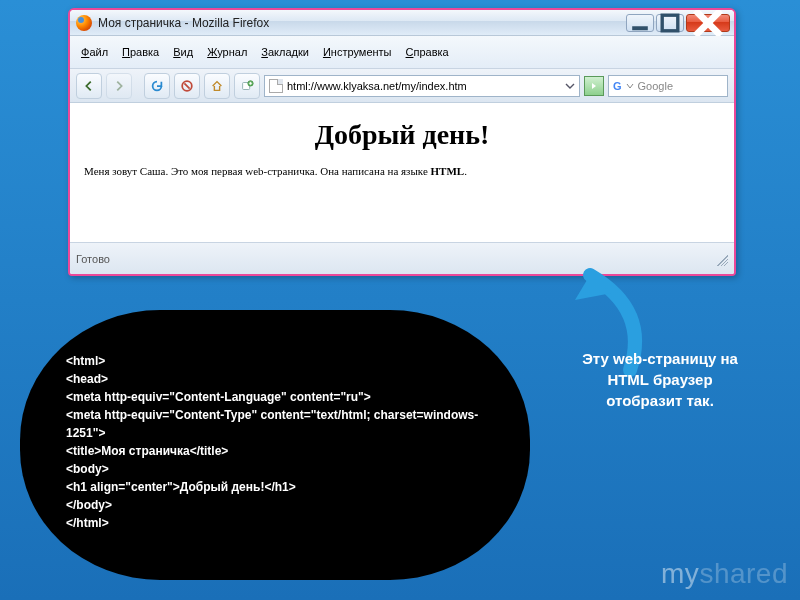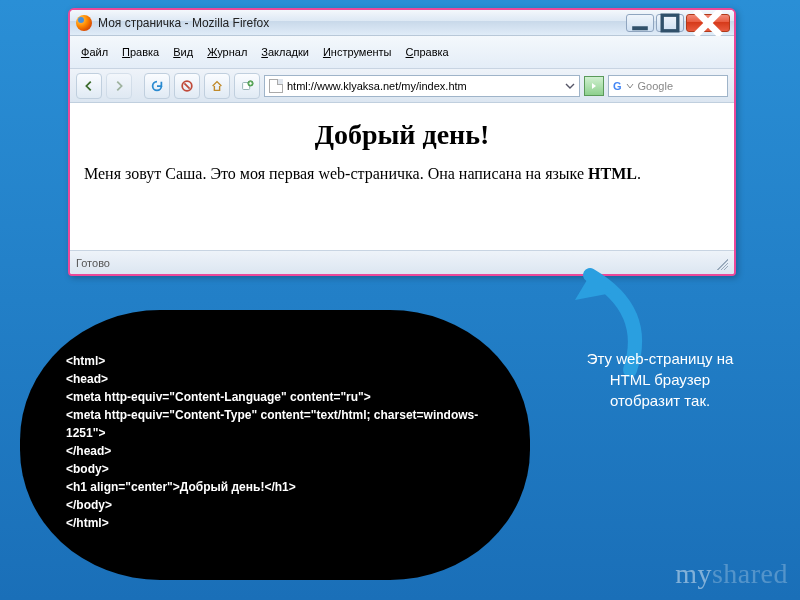--- a/index.html
+++ b/index.html
@@ -105,25 +105,25 @@
     flex:1; background:#fff; padding: 10px 14px;
     overflow:hidden;
   }
   .content h1 {
     font-family: "Times New Roman", serif;
     font-size: 28px; font-weight:bold; text-align:center;
     margin: 6px 0 14px;
   }
   .content p {
     font-family: "Times New Roman", serif;
-    font-size: 16px;
+    font-size: 11px;
   }
 
   .statusbar {
-    height: 24px;
+    height: 32px;
     background: linear-gradient(to bottom,#eef3f9,#dce6f1);
     border-top:1px solid #c8d4e2;
     font-size:11px; color:#555;
     display:flex; align-items:center; padding:0 6px;
     justify-content: space-between;
   }
   .resize-grip{ width:14px;height:14px; background:
     linear-gradient(135deg, transparent 60%, #9ab 60%, #9ab 65%, transparent 65%, transparent 72%, #9ab 72%, #9ab 77%, transparent 77%, transparent 84%, #9ab 84%, #9ab 89%, transparent 89%);
   }
 
@@ -143,36 +143,36 @@
   }
 
   
   .caption {
     position:absolute;
     left: 580px; top: 348px;
     width: 160px;
     color:#fff;
     font-family: Arial, sans-serif;
     font-size: 15px;
-    font-weight: normal;
+    font-weight: bold;
     text-align:center;
     line-height: 1.4;
   }
 
   
   .arrow {
     position:absolute;
     left: 520px; top: 260px;
     width: 140px; height: 120px;
     pointer-events:none;
   }
 
   .watermark{
     position:absolute; right:12px; bottom:10px;
-    font-family: Liberation Serif, serif;
+    font-family: Liberation Sans, sans-serif;
     font-size: 28px; letter-spacing:0.5px;
     color: rgba(255,255,255,0.25);
     user-select:none;
   }
   .watermark b{ color: rgba(255,255,255,0.45); font-weight:normal;}
 </style>
 </head>
 <body>
 
 <div class="browser">
@@ -283,21 +283,21 @@
 <svg class="arrow" viewBox="0 0 140 120">
   <path d="M110 110 Q 130 50 70 15" fill="none" stroke="#2a9fe0" stroke-width="14" stroke-linecap="round"></path>
   <path d="M70 15 L55 40 L92 33 Z" fill="#2a9fe0"></path>
 </svg>
 
 <div class="code-bubble">
   <div>&lt;html&gt;</div>
   <div>&lt;head&gt;</div>
   <div>&lt;meta http-equiv="Content-Language" content="ru"&gt;</div>
   <div>&lt;meta http-equiv="Content-Type" content="text/html; charset=windows-1251"&gt;</div>
-  <div>&lt;/head&gt;</div>
+  <div>&lt;title&gt;Моя страничка&lt;/title&gt;</div>
   <div>&lt;body&gt;</div>
   <div>&lt;h1 align="center"&gt;Добрый день!&lt;/h1&gt;</div>
   <div>&lt;/body&gt;</div>
   <div>&lt;/html&gt;</div>
 </div>
 
 <div class="caption">Эту web-страницу на HTML браузер отобразит так.</div>
 
 <div class="watermark"><b>my</b><span>shared</span></div>
 

